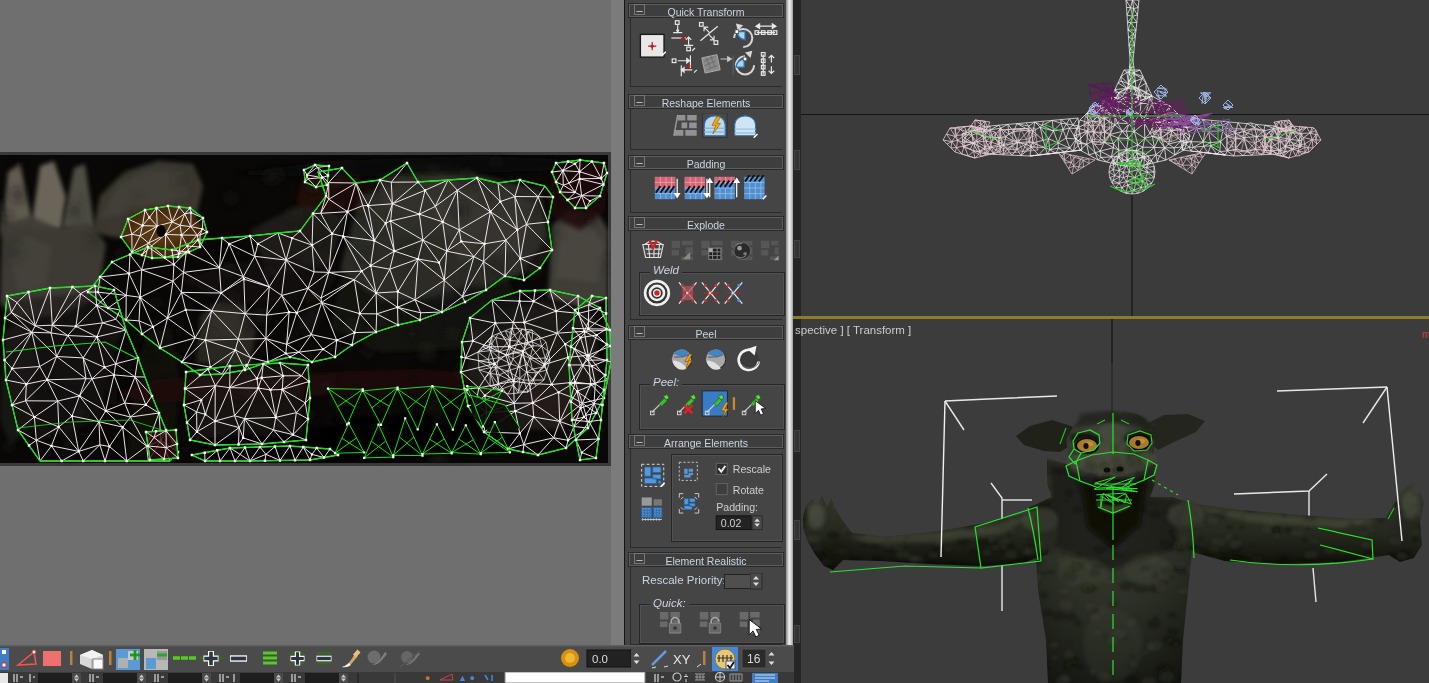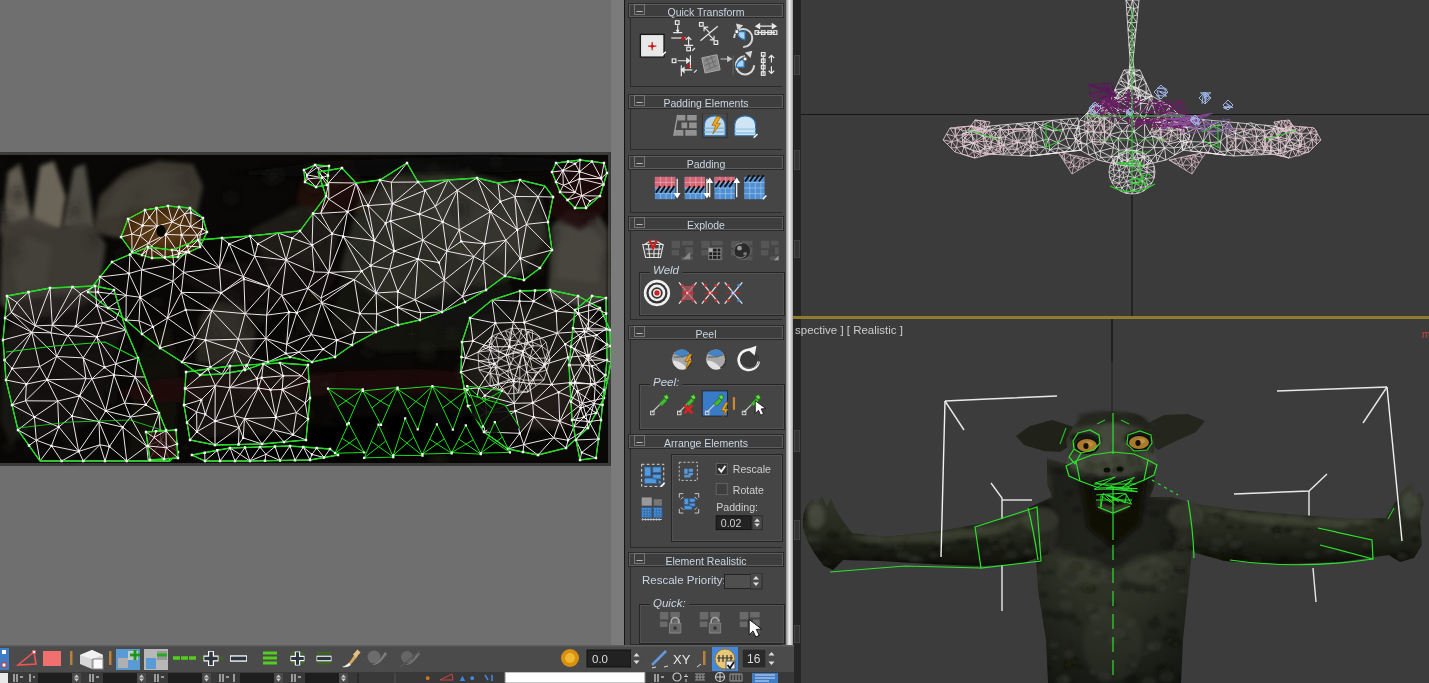--- a/index.html
+++ b/index.html
@@ -347,21 +347,21 @@
             <rect x="140" y="45" width="4" height="4"></rect>
             <rect x="140" y="52" width="4" height="4"></rect>
             <rect x="140" y="59" width="4" height="4"></rect>
 <path d="M151 49 v-8 M148 44 l3 -3 3 3"></path>
 <path d="M151 53 v8 M148 58 l3 3 3 -3"></path>
 </g>
 </g>
       </svg>
       <div class="hdr" style="top:95px">
         <div class="hmin">–</div>
-        <div class="htxt">Padding Elements</div>
+        <div class="htxt">Reshape Elements</div>
       </div>
       <div class="sect" style="top:108px;height:42px"></div>
       <svg width="120" height="30" viewBox="0 0 120 30" style="position:absolute;left:44px;top:113px">
         <g transform="scale(0.95)">
 <g fill="#9a9a9a">
 <path d="M6 2 h8 v6 h-8z M16 2 h10 v6 h-10z M10 10 h6 v6 h-6z M18 10 h8 v6 h-8z M2 18 h10 v6 h-10z M14 18 h12 v6 h-12z" opacity="0.9"></path>
 <path d="M6 2 L2 24" stroke="#9a9a9a" stroke-width="1.5" fill="none"></path>
 </g>
 <g>
 <rect x="32" y="0" width="26" height="26" fill="#4a4a4a" stroke="#333"></rect>
@@ -1345,21 +1345,21 @@
         <path d="M1318 528 L1372 540 L1373 559 L1320 545"></path>
         <path d="M1230 560 Q1300 570 1373 559"></path>
         <path d="M1388 519 L1394 508" opacity="0.8"></path>
       </g>
       <path d="M1132.3 480.6L1120.5 488.4L1125.5 490.6L1131.9 490.7L1095.2 483.0L1115.3 477.0L1094.2 489.3L1137.3 488.6L1107.9 487.3L1107.2 487.9L1106.3 488.5L1137.5 491.8L1132.8 490.6L1125.2 484.9L1134.6 477.4L1110.3 485.7" stroke="#2ce22c" stroke-width="1" fill="none"></path>
       <path d="M1114.2 504.7L1103.4 493.0L1100.8 507.4L1101.0 495.6L1110.3 502.0L1125.7 493.3L1131.4 504.2L1108.2 495.0L1118.6 501.5L1106.2 494.7L1125.1 502.8L1126.4 495.5L1123.5 493.2L1096.3 494.9" stroke="#2ce22c" stroke-width="1" fill="none"></path>
       <path d="M1094 484 H1136 M1096 500 H1132" stroke="#2ce22c" stroke-width="1"></path>
       <path d="M1097 424 L1105 420 M1121 420 L1129 424" stroke="#2ce22c" stroke-width="1"></path>
       <text x="1422" y="338" font-family="Liberation Sans, sans-serif" font-size="10" fill="#cc4444">m</text>
     </svg>
-<div style="position:absolute;left:795px;top:324px;font-size:11.5px;color:#ccc;z-index:5">spective ] [ Realistic ]</div>
+<div style="position:absolute;left:795px;top:324px;font-size:11.5px;color:#ccc;z-index:5">spective ] [ Transform ]</div>
 <div style="position:absolute;left:794px;top:0;width:7px;height:683px;background:#262626"></div>
 <div style="position:absolute;left:794px;top:55px;width:6px;height:20px;background:#333;border:1px solid #444"></div>
 <div style="position:absolute;left:794px;top:150px;width:6px;height:20px;background:#333;border:1px solid #444"></div>
 <div style="position:absolute;left:794px;top:240px;width:6px;height:18px;background:#333;border:1px solid #444"></div>
 <div style="position:absolute;left:794px;top:430px;width:6px;height:22px;background:#333;border:1px solid #444"></div>
 <div style="position:absolute;left:794px;top:520px;width:6px;height:20px;background:#333;border:1px solid #444"></div>
 <div style="position:absolute;left:794px;top:625px;width:6px;height:18px;background:#333;border:1px solid #444"></div>
 <div id="scroll"></div>
 <div id="tbar">
       <svg width="794" height="38" viewBox="0 0 794 38" style="position:absolute;left:0;top:0">

